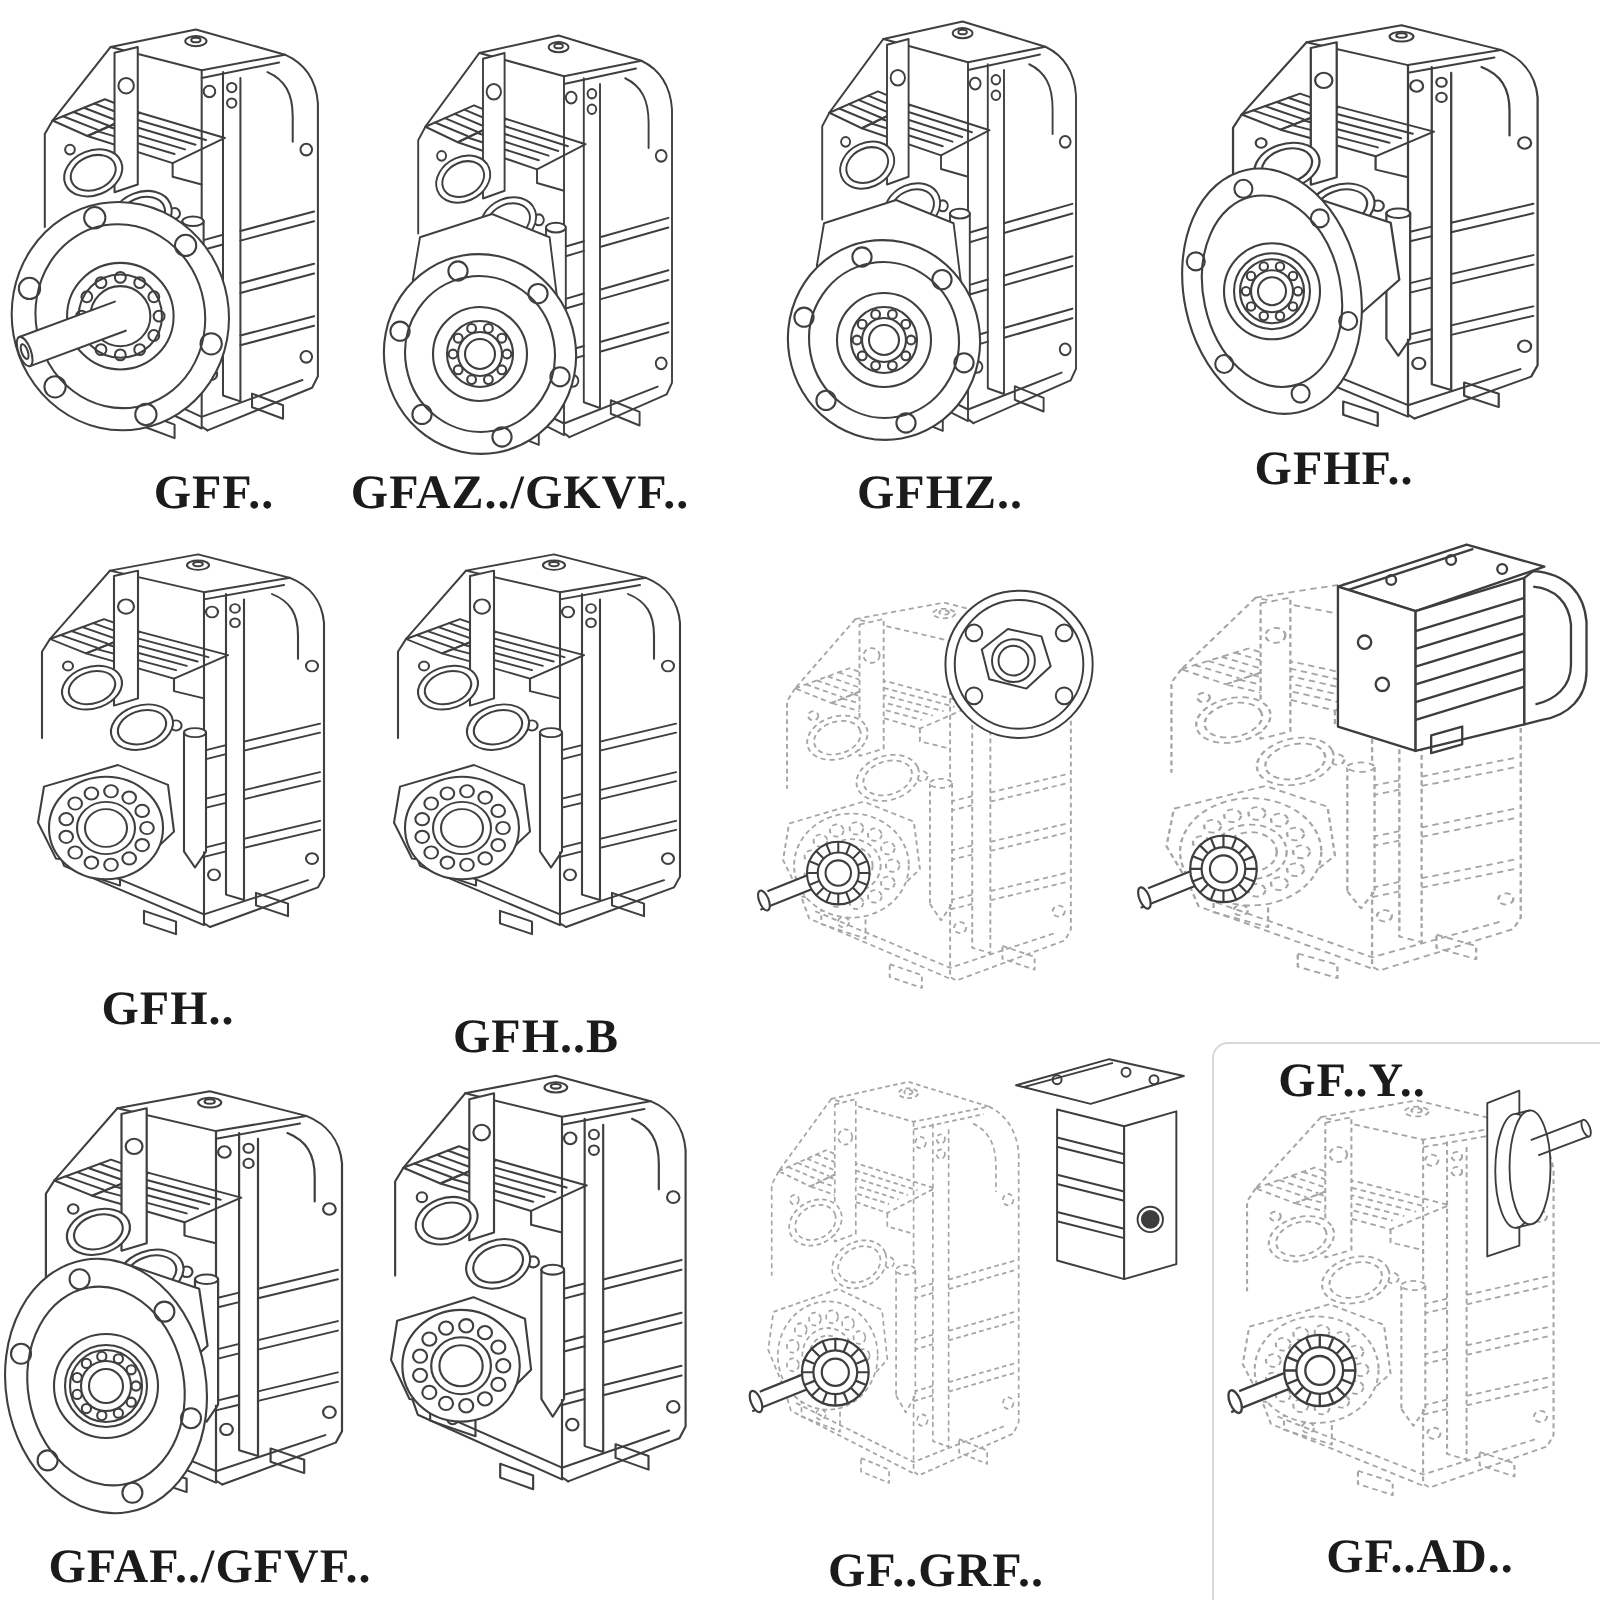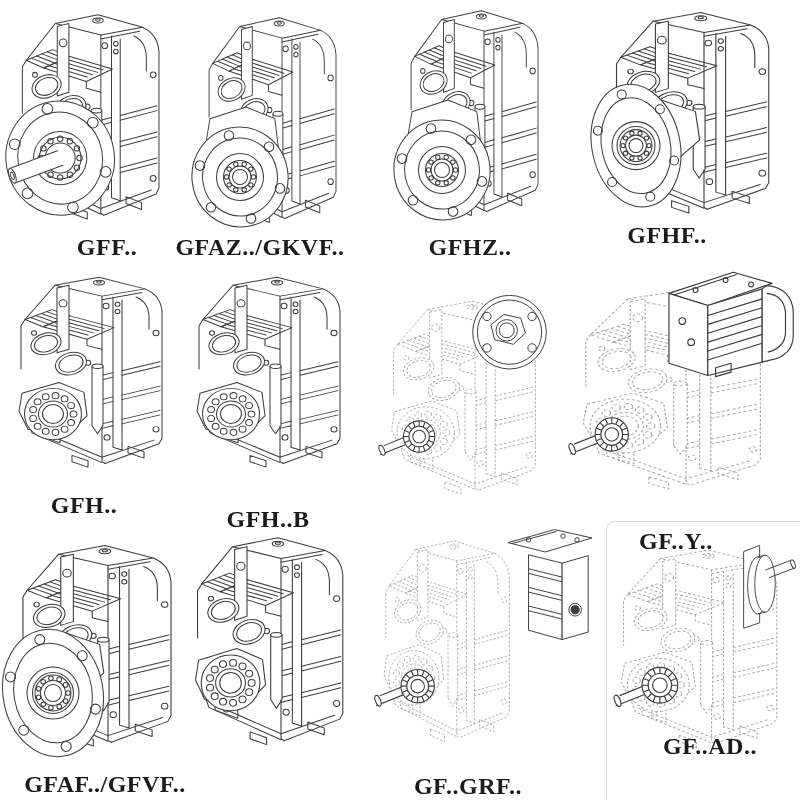--- a/index.html
+++ b/index.html
@@ -371,14 +371,14 @@
 
 <div class="caption" style="left:107px;top:234px;">GFF..</div>
 <div class="caption" style="left:260px;top:234px;">GFAZ../GKVF..</div>
 <div class="caption" style="left:470px;top:234px;">GFHZ..</div>
 <div class="caption" style="left:667px;top:222px;">GFHF..</div>
 <div class="caption" style="left:84px;top:492px;">GFH..</div>
 <div class="caption" style="left:268px;top:492px;margin-top:14px;">GFH..B</div>
 <div class="caption" style="left:676px;top:492px;margin-top:36px;">GF..Y..</div>
 <div class="caption" style="left:105px;top:771px;">GFAF../GFVF..</div>
 <div class="caption" style="left:468px;top:773px;">GF..GRF..</div>
-<div class="caption" style="left:710px;top:733px;">GF..AD..</div>
+<div class="caption" style="left:710px;top:766px;">GF..AD..</div>
 </div>
 
 </body></html>

